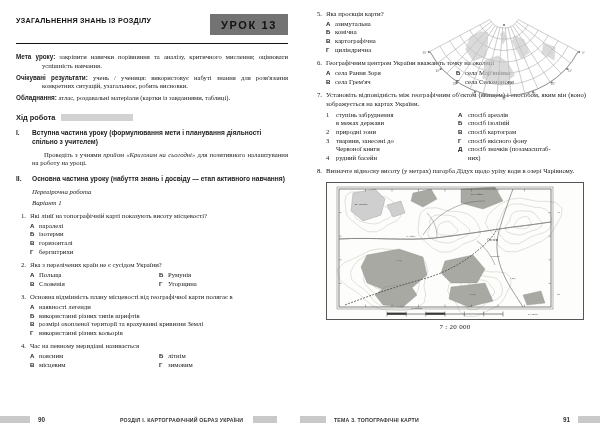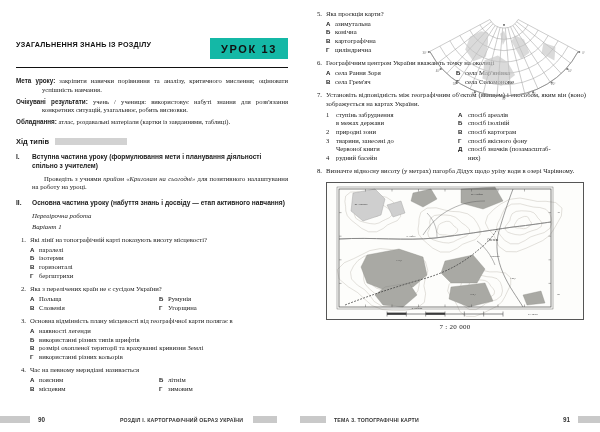--- a/index.html
+++ b/index.html
@@ -8,29 +8,29 @@
     font-family:"Liberation Serif", serif;
     color:#1a1a1a;
     position:relative;
   }
   .page{position:absolute;inset:0;display:flex;}
   .col{position:relative;box-sizing:border-box;}
   .col-left{width:300px;padding:14px 12px 0 16px;}
   .col-right{width:300px;padding:10px 14px 0 12px;}
 
   
-  .header-wrap{display:flex;align-items:stretch;gap:0;margin-bottom:8px;margin-top:24px;}
+  .header-wrap{display:flex;align-items:stretch;gap:0;margin-bottom:8px;}
   .header-titles{flex:1;padding-top:2px;}
   .hdr-line{
     font-family:"Liberation Sans", sans-serif;
     font-weight:bold;font-size:7.2px;letter-spacing:.25px;
     line-height:9.4px;color:#111;text-transform:uppercase;
   }
   .lesson-box{
-    background:#14b8a6;color:#111;
+    background:#737373;color:#111;
     font-family:"Liberation Sans", sans-serif;
     font-weight:bold;font-size:11px;letter-spacing:1.6px;
     display:flex;align-items:center;justify-content:center;
     width:78px;height:21px;margin-top:0px;
   }
   .hdr-rule{border-bottom:1.1px solid #111;margin:4px 0 9px 0;}
 
   
   .meta{font-size:6.6px;line-height:8.6px;text-align:justify;margin-bottom:3.5px;
         padding-left:26px;text-indent:-26px;}
@@ -110,21 +110,21 @@
     </div>
     <div class="hdr-rule"></div>
 
     <div id="meta-block">
         <div class="meta"><b>Мета уроку:</b><span> закріпити навички порівняння та аналізу, критичного мислення; оцінювати успішність навчання.</span></div>
         <div class="meta"><b>Очікувані результати:</b><span> учень / учениця: використовує набуті знання для розв'язання конкретних ситуацій, узагальнює, робить висновки.</span></div>
         <div class="meta"><b>Обладнання:</b><span> атлас, роздавальні матеріали (картки із завданнями, таблиці).</span></div>
       </div>
 
     <div class="course-head">
-      <div class="lbl">Хід типів</div>
+      <div class="lbl">Хід робота</div>
       <div class="bar"></div>
     </div>
 
     <div class="sect">
       <div class="rn">I.</div>
       <div class="st">Вступна частина уроку (формулювання мети і планування діяльності спільно з учителем)</div>
     </div>
     <div class="para"><span>Проведіть з учнями </span><i>прийом «Криголам на сьогодні»</i><span> для позитивного налаштування на роботу на уроці.</span></div>
 
     <div class="sect">

